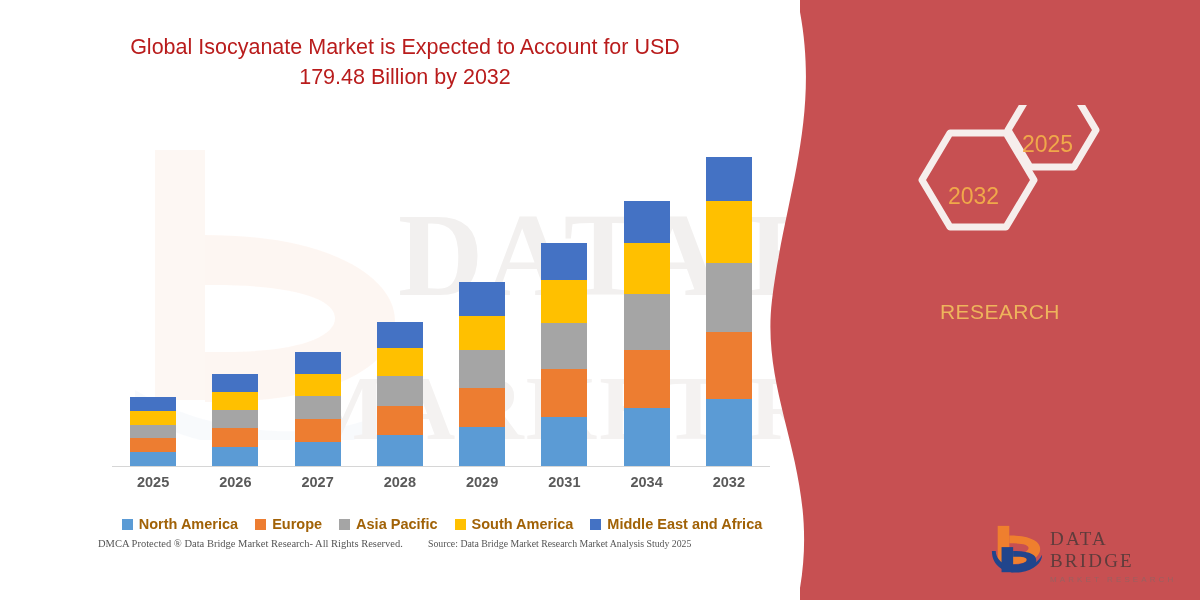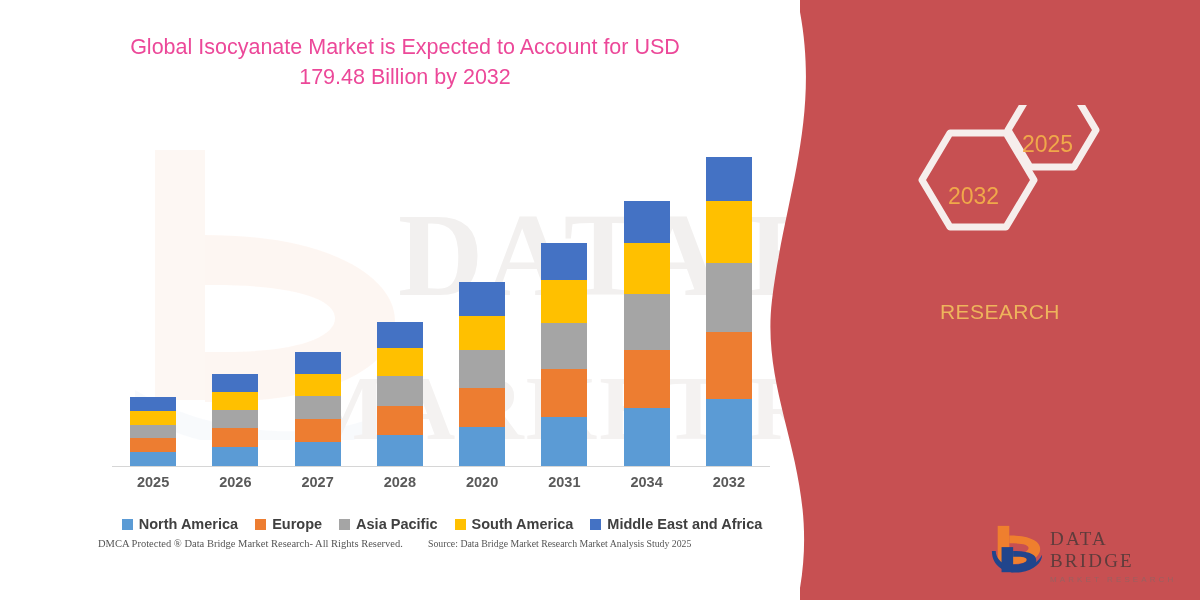--- a/index.html
+++ b/index.html
@@ -45,21 +45,21 @@
     position:absolute;left:95px;top:140px;
     width:330px;height:300px;
     opacity:.5;
   }
 
   .chart-title{
     position:absolute;left:105px;top:32px;width:600px;
     text-align:center;
     font-size:21.5px;
     line-height:30px;
-    color:#ec4899;
+    color:#b91c1c;
     font-family:"Liberation Sans", sans-serif;
     font-weight:400;
   }
   .axis-line{
     position:absolute;left:112px;top:466px;width:658px;height:1px;
     background:#d6d6d6;
   }
 
   .bars{
     position:absolute;left:112px;top:140px;width:658px;height:326px;
@@ -86,21 +86,21 @@
     font-family:"Liberation Sans", sans-serif;
   }
 
   .legend{
     position:absolute;left:112px;top:512px;width:660px;height:24px;
     display:flex;align-items:center;justify-content:center;gap:17px;
   }
   .legend-item{display:flex;align-items:center;gap:6px;}
   .legend-swatch{width:11px;height:11px;display:block;}
   .legend-label{
-    font-size:14.5px;font-weight:700;color:#404040;
+    font-size:14.5px;font-weight:700;color:#a16207;
     font-family:"Liberation Sans", sans-serif;white-space:nowrap;
   }
 
   .footer{
     position:absolute;left:0;top:538px;width:800px;height:24px;
   }
   .footer-left{
     position:absolute;left:98px;top:0;
     font-size:10.5px;color:#555;
     font-family:"Liberation Serif", serif;white-space:nowrap;
@@ -253,21 +253,21 @@
             <div class="seg" style="height: 44.4545px; background: rgb(68, 114, 196);"></div>
           </div>
         </div>
       </div>
     <div class="axis-line"></div>
     <div class="xlabels" id="xlabels">
         <div class="xlabel">2025</div>
         <div class="xlabel">2026</div>
         <div class="xlabel">2027</div>
         <div class="xlabel">2028</div>
-        <div class="xlabel">2020</div>
+        <div class="xlabel">2029</div>
         <div class="xlabel">2031</div>
         <div class="xlabel">2034</div>
         <div class="xlabel">2032</div>
       </div>
 
     <div class="legend" id="legend">
         <div class="legend-item">
           <span class="legend-swatch" style="background: rgb(91, 155, 213);"></span>
           <span class="legend-label">North America</span>
         </div>

